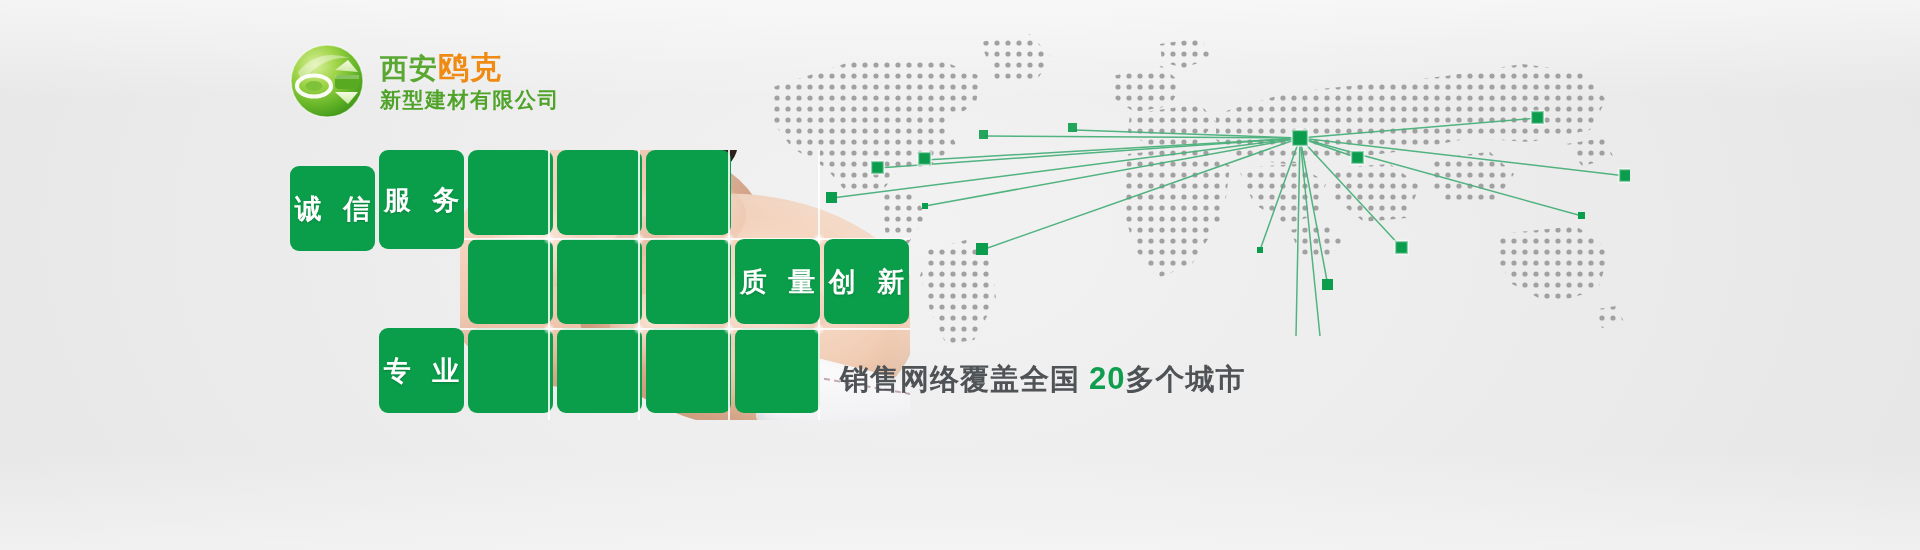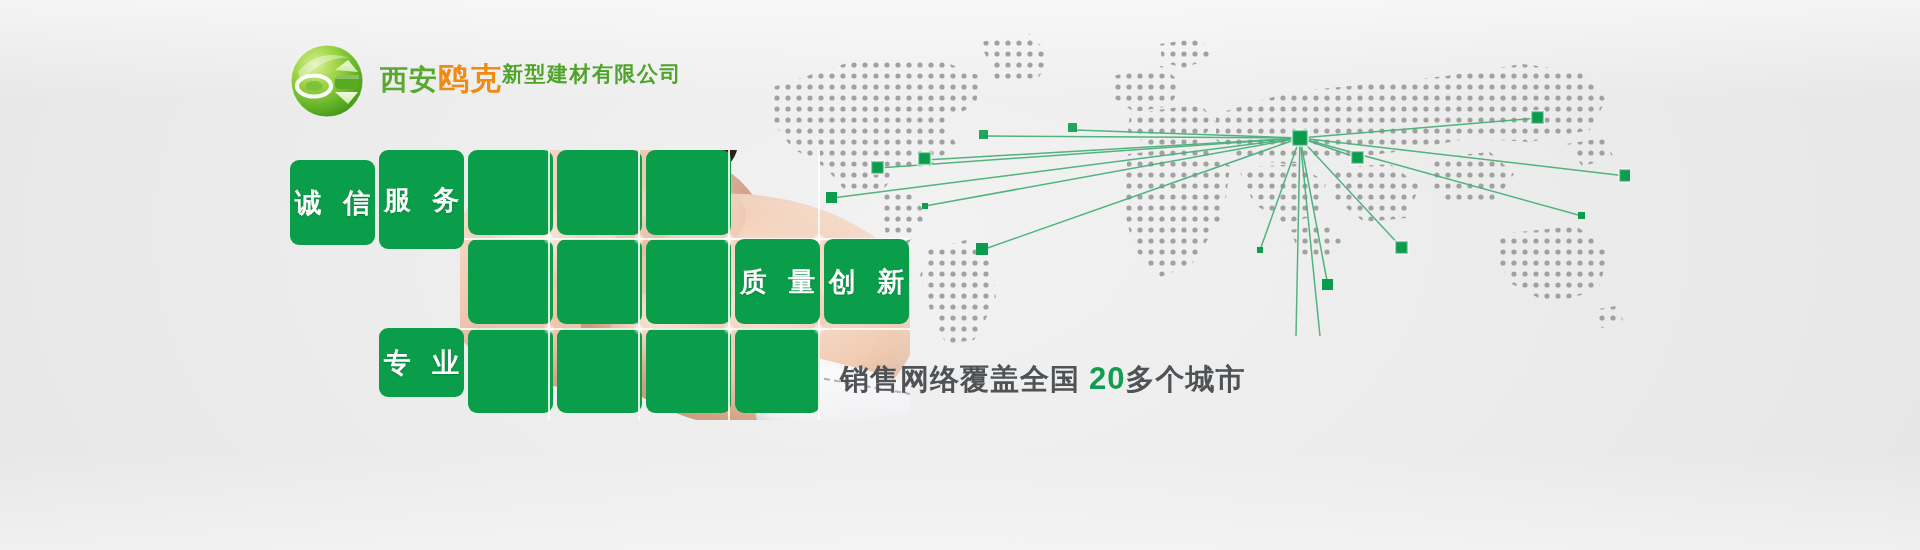--- a/index.html
+++ b/index.html
@@ -21,21 +21,21 @@
   }
 
   
   .logo-block{
     position:absolute; left:288px; top:42px;
     display:flex; align-items:center; gap:14px;
     z-index:12;
   }
   .logo-mark{ position:relative; width:78px; height:78px; flex:0 0 78px; }
   .logo-mark svg{ display:block; width:78px; height:78px; }
-  .logo-text{ display:flex; flex-direction:row; justify-content:center; line-height:1; }
+  .logo-text{ display:flex; flex-direction:column; justify-content:center; line-height:1; }
   .logo-line1{
     font-size:28px; font-weight:bold; letter-spacing:1px; white-space:nowrap;
     margin-bottom:6px;
   }
   .logo-line1 .seg-a{ color:#5aa832; }
   .logo-line1 .seg-b{ color:#ef8a12; font-size:31px; }
   .logo-line2{
     font-size:21px; font-weight:bold; color:#4ea328; letter-spacing:1.5px; white-space:nowrap;
   }
 
@@ -306,41 +306,41 @@
       <div class="node" style="left:88px;  top:88px;"></div>
       <div class="node" style="left:178px; top:88px;"></div>
       <div class="node" style="left:268px; top:88px;"></div>
       <div class="node" style="left:358px; top:88px;"></div>
       <div class="node" style="left:88px;  top:178px;"></div>
       <div class="node" style="left:178px; top:178px;"></div>
       <div class="node" style="left:268px; top:178px;"></div>
       <div class="node" style="left:358px; top:178px;"></div>
     </div>
 
-    <div class="tile labeled" style="left:0px;   top:10px;   width:85px; height:85px;">
+    <div class="tile labeled" style="left:0px;   top:16px;   width:85px; height:85px;">
       <span class="tile-label">诚 信</span>
     </div>
     <div class="tile labeled" style="left:89px;  top:0px;   width:85px; height:99px;">
       <span class="tile-label">服 务</span>
     </div>
     <div class="tile" style="left:178px; top:0px;   width:85px; height:85px;"></div>
     <div class="tile" style="left:267px; top:0px;   width:85px; height:85px;"></div>
     <div class="tile" style="left:356px; top:0px;   width:85px; height:85px;"></div>
 
     <div class="tile" style="left:178px; top:89px;  width:85px; height:85px;"></div>
     <div class="tile" style="left:267px; top:89px;  width:85px; height:85px;"></div>
     <div class="tile" style="left:356px; top:89px;  width:85px; height:85px;"></div>
     <div class="tile labeled" style="left:445px; top:89px;  width:85px; height:85px;">
       <span class="tile-label">质 量</span>
     </div>
     <div class="tile labeled" style="left:534px; top:89px;  width:85px; height:85px;">
       <span class="tile-label">创 新</span>
     </div>
 
-    <div class="tile labeled" style="left:89px;  top:178px; width:85px; height:69px;">
+    <div class="tile labeled" style="left:89px;  top:178px; width:85px; height:85px;">
       <span class="tile-label">专 业</span>
     </div>
     <div class="tile" style="left:178px; top:178px; width:85px; height:85px;"></div>
     <div class="tile" style="left:267px; top:178px; width:85px; height:85px;"></div>
     <div class="tile" style="left:356px; top:178px; width:85px; height:85px;"></div>
     <div class="tile" style="left:445px; top:178px; width:85px; height:85px;"></div>
   </div>
 
   <div class="tagline">
     <span>销售网络覆盖全国</span>

